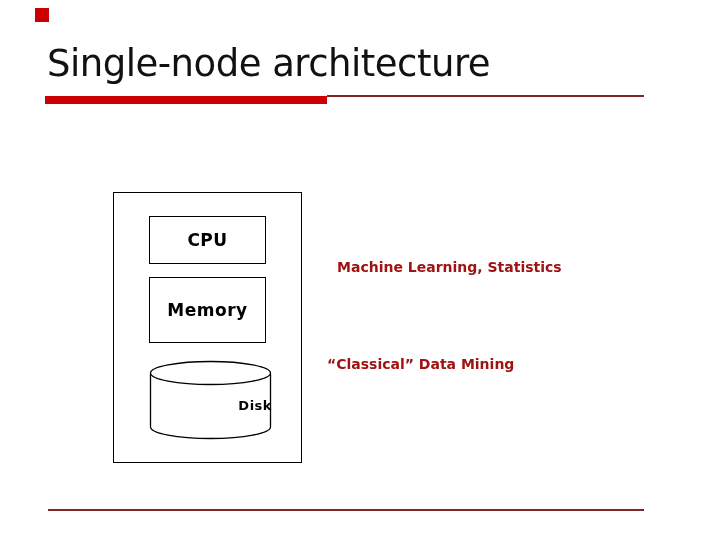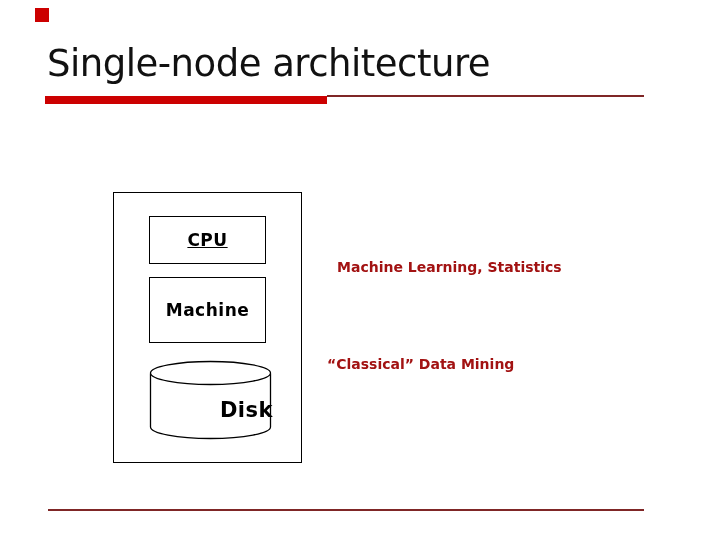--- a/index.html
+++ b/index.html
@@ -33,30 +33,30 @@
     background:var(--maroon-line);
   }
   .node-box{
     position:absolute;left:113px;top:192px;width:189px;height:271px;
     border:1px solid var(--diagram-stroke);background:#ffffff;box-sizing:border-box;
   }
   .inner-box{
     position:absolute;border:1px solid var(--diagram-stroke);background:#ffffff;
     box-sizing:border-box;display:flex;align-items:center;justify-content:center;
   }
-  .cpu-box{left:149px;top:216px;width:117px;height:48px;text-decoration:underline;}
+  .cpu-box{left:149px;top:216px;width:117px;height:48px;}
   .memory-box{left:149px;top:277px;width:117px;height:66px;}
   .box-label{
     font-size:17px;font-weight:bold;color:#000000;
     font-family:"DejaVu Sans","Liberation Sans",sans-serif;letter-spacing:0.5px;
   }
   .disk-wrap{position:absolute;left:149px;top:360px;width:123px;height:88px;}
   .disk-label{
-    position:absolute;left:149px;top:398px;width:123px;text-align:center;
-    font-size:21px;font-weight:bold;color:#000000;letter-spacing:0.5px;margin-left:36px;
+    position:absolute;left:149px;top:398px;width:123px;text-align:right;
+    font-size:13px;font-weight:bold;color:#000000;letter-spacing:0.5px;
   }
   .annotation{
     position:absolute;font-size:14px;font-weight:bold;
     color:var(--dark-red-text);white-space:nowrap;letter-spacing:0px;
   }
   .annotation-ml{left:337px;top:259px;}
   .annotation-classical{left:327px;top:356px;text-align:center;}
   .bottom-rule{
     position:absolute;left:48px;top:509px;width:624px;height:2px;
     background:var(--maroon-line);
@@ -79,21 +79,21 @@
   <div class="title-bar-thick"></div>
   <div class="title-bar-thin"></div>
 
   <div class="node-box"></div>
 
   <div class="inner-box cpu-box">
     <span class="box-label">CPU</span>
   </div>
 
   <div class="inner-box memory-box">
-    <span class="box-label">Machine</span>
+    <span class="box-label">Memory</span>
   </div>
 
   <div class="disk-wrap">
     <svg width="123" height="88" viewBox="0 0 123 88" xmlns="http://www.w3.org/2000/svg">
       <path d="M1.5 13.5 L1.5 67 A60 11.5 0 0 0 121.5 67 L121.5 13.5" fill="#ffffff" stroke="#000000" stroke-width="1.3"></path>
       <ellipse cx="61.5" cy="13" rx="60" ry="11.5" fill="#ffffff" stroke="#000000" stroke-width="1.3"></ellipse>
     </svg>
   </div>
   <div class="disk-label">Disk</div>
 

